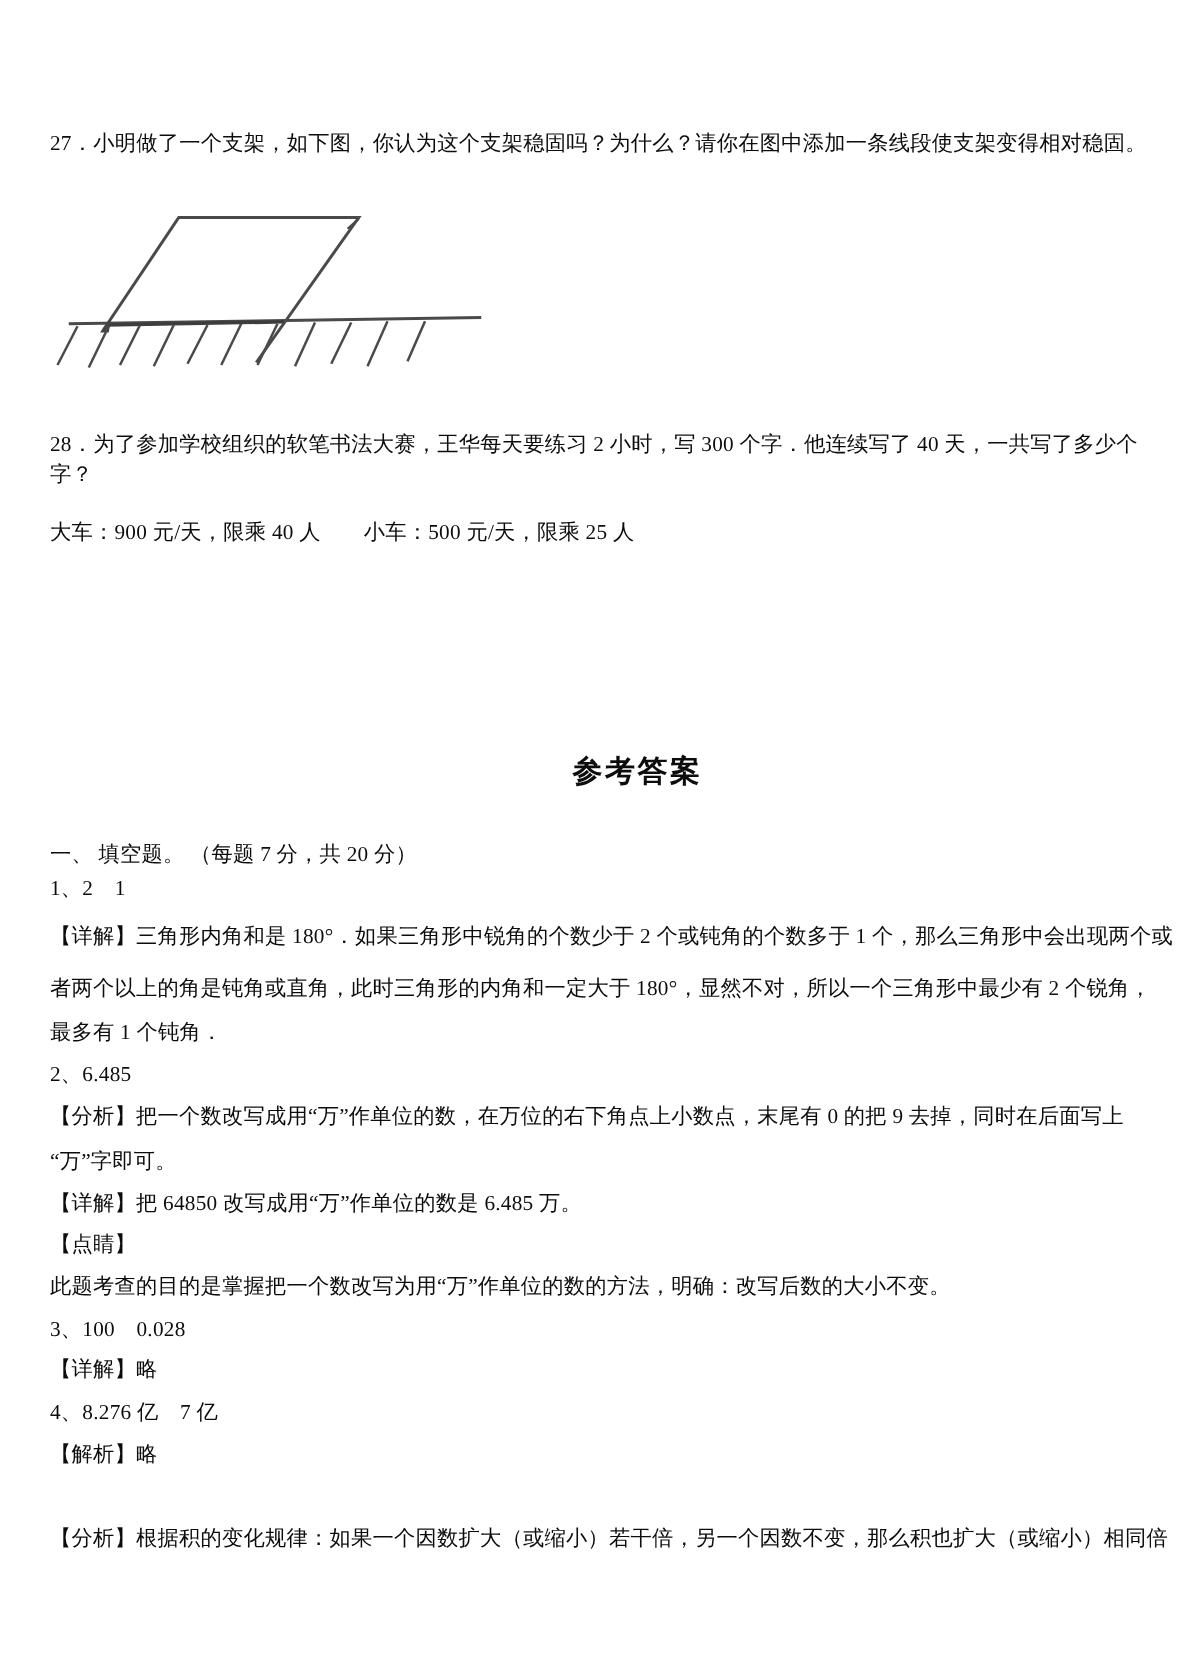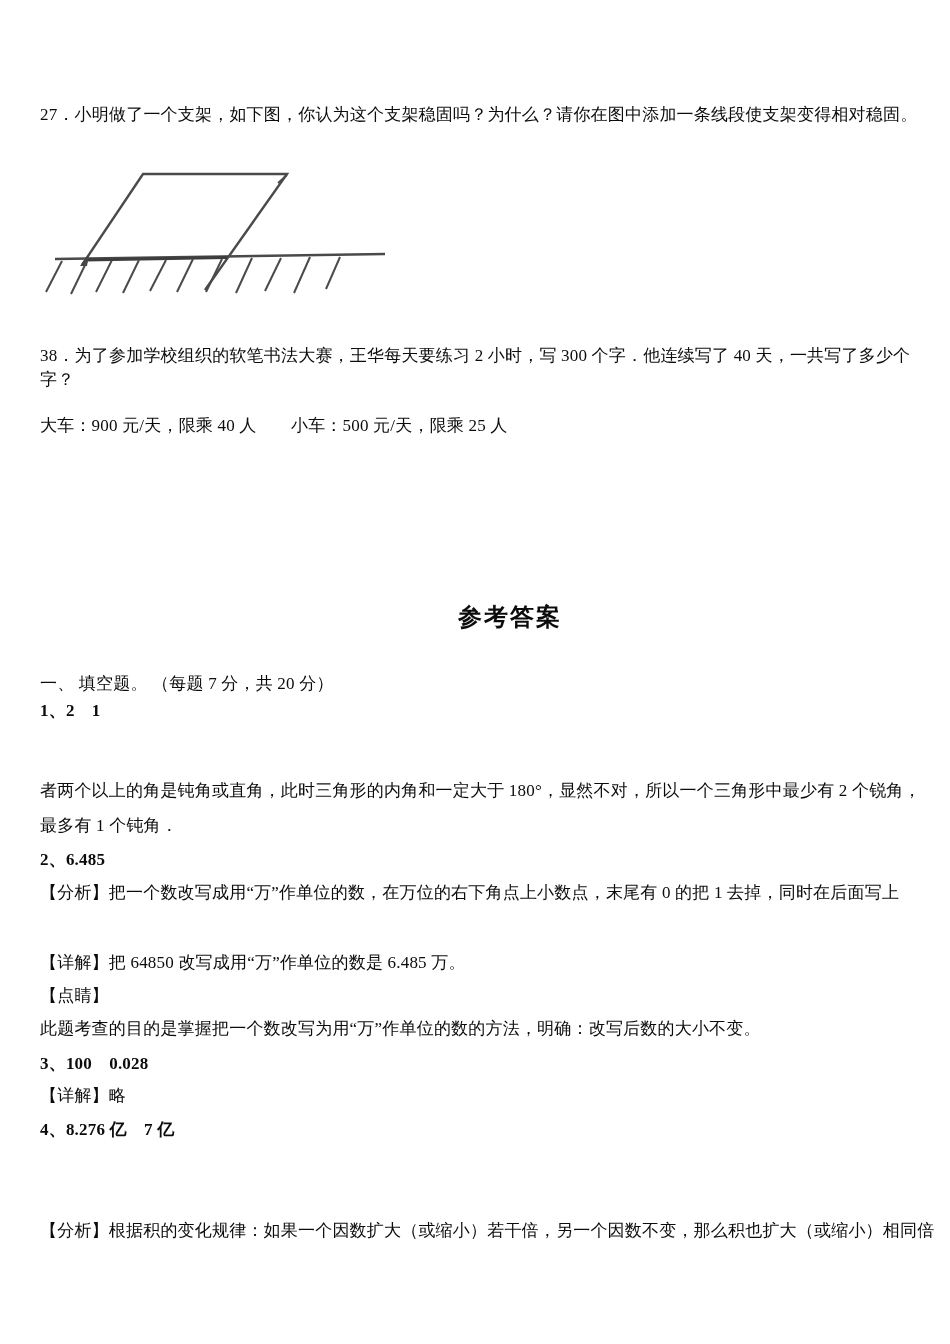--- a/index.html
+++ b/index.html
@@ -20,21 +20,21 @@
     position: absolute;
     left: 40px;
     width: 895px;
     margin: 0;
     font-size: 17px;
     line-height: 24px;
     white-space: pre-wrap;
     letter-spacing: 0.2px;
   }
   .ln.nowrap { white-space: nowrap; }
-  .ln.bold { font-weight: bold; }
+  .ln.bold { font-weight: normal; }
   .answers-heading {
     position: absolute;
     left: 0;
     top: 601px;
     width: 950px;
     margin: 0;
     text-align: center;
     font-size: 24px;
     font-weight: bold;
     letter-spacing: 2px;
@@ -73,33 +73,36 @@
       <line x1="126" y1="108" x2="110" y2="139"></line>
       <line x1="153" y1="107" x2="137" y2="140"></line>
       <line x1="182" y1="107" x2="166" y2="140"></line>
       <line x1="212" y1="106" x2="196" y2="141"></line>
       <line x1="241" y1="106" x2="225" y2="139"></line>
       <line x1="270" y1="105" x2="254" y2="141"></line>
       <line x1="300" y1="105" x2="286" y2="137"></line>
     </g>
   </svg>
 
-  <p class="ln" style="top:344px">38．为了参加学校组织的软笔书法大赛，王华每天要练习 2 小时，写 300 个字．他连续写了 40 天，一共写了多少个字？</p>
+  <p class="ln" style="top:344px">28．为了参加学校组织的软笔书法大赛，王华每天要练习 2 小时，写 300 个字．他连续写了 40 天，一共写了多少个字？</p>
   <p class="ln" style="top:414px">大车：900 元/天，限乘 40 人　　小车：500 元/天，限乘 25 人</p>
 
   <h1 class="answers-heading">参考答案</h1>
 
   <p class="ln" style="top:672px">一、 填空题。 （每题 7 分，共 20 分）</p>
 
   <p class="ln bold nowrap" style="top:699px">1、2　1</p>
+  <p class="ln nowrap" style="top:737px">【详解】三角形内角和是 180°．如果三角形中锐角的个数少于 2 个或钝角的个数多于 1 个，那么三角形中会出现两个或</p>
   <p class="ln nowrap" style="top:779px">者两个以上的角是钝角或直角，此时三角形的内角和一定大于 180°，显然不对，所以一个三角形中最少有 2 个锐角，</p>
   <p class="ln nowrap" style="top:814px">最多有 1 个钝角．</p>
   <p class="ln bold nowrap" style="top:848px">2、6.485</p>
-  <p class="ln nowrap" style="top:881px">【分析】把一个数改写成用“万”作单位的数，在万位的右下角点上小数点，末尾有 0 的把 1 去掉，同时在后面写上</p>
+  <p class="ln nowrap" style="top:881px">【分析】把一个数改写成用“万”作单位的数，在万位的右下角点上小数点，末尾有 0 的把 9 去掉，同时在后面写上</p>
+  <p class="ln nowrap" style="top:917px">“万”字即可。</p>
   <p class="ln nowrap" style="top:951px">【详解】把 64850 改写成用“万”作单位的数是 6.485 万。</p>
   <p class="ln nowrap" style="top:1017px">此题考查的目的是掌握把一个数改写为用“万”作单位的数的方法，明确：改写后数的大小不变。</p>
   <p class="ln nowrap" style="top:984px">【点睛】</p>
   <p class="ln bold nowrap" style="top:1052px">3、100　0.028</p>
   <p class="ln nowrap" style="top:1084px">【详解】略</p>
   <p class="ln bold nowrap" style="top:1118px">4、8.276 亿　7 亿</p>
+  <p class="ln nowrap" style="top:1152px">【解析】略</p>
   <p class="ln nowrap" style="top:1219px">【分析】根据积的变化规律：如果一个因数扩大（或缩小）若干倍，另一个因数不变，那么积也扩大（或缩小）相同倍</p>
 
 </div>
 
 </body></html>

